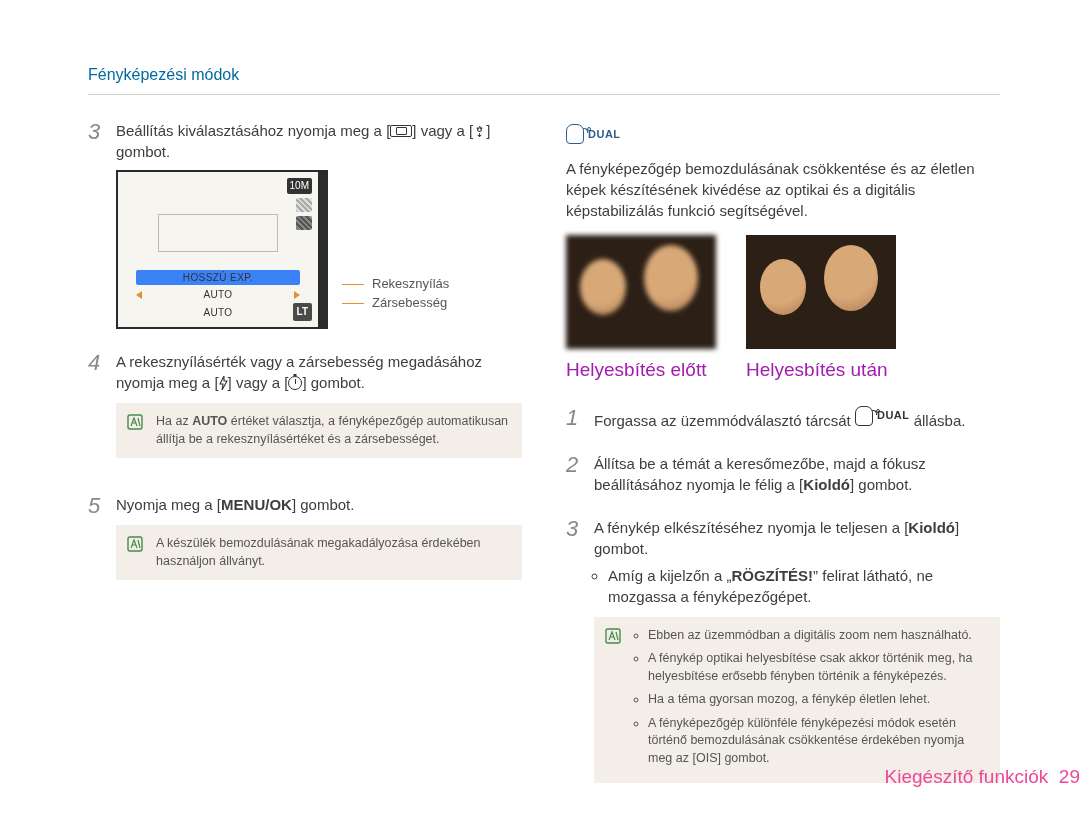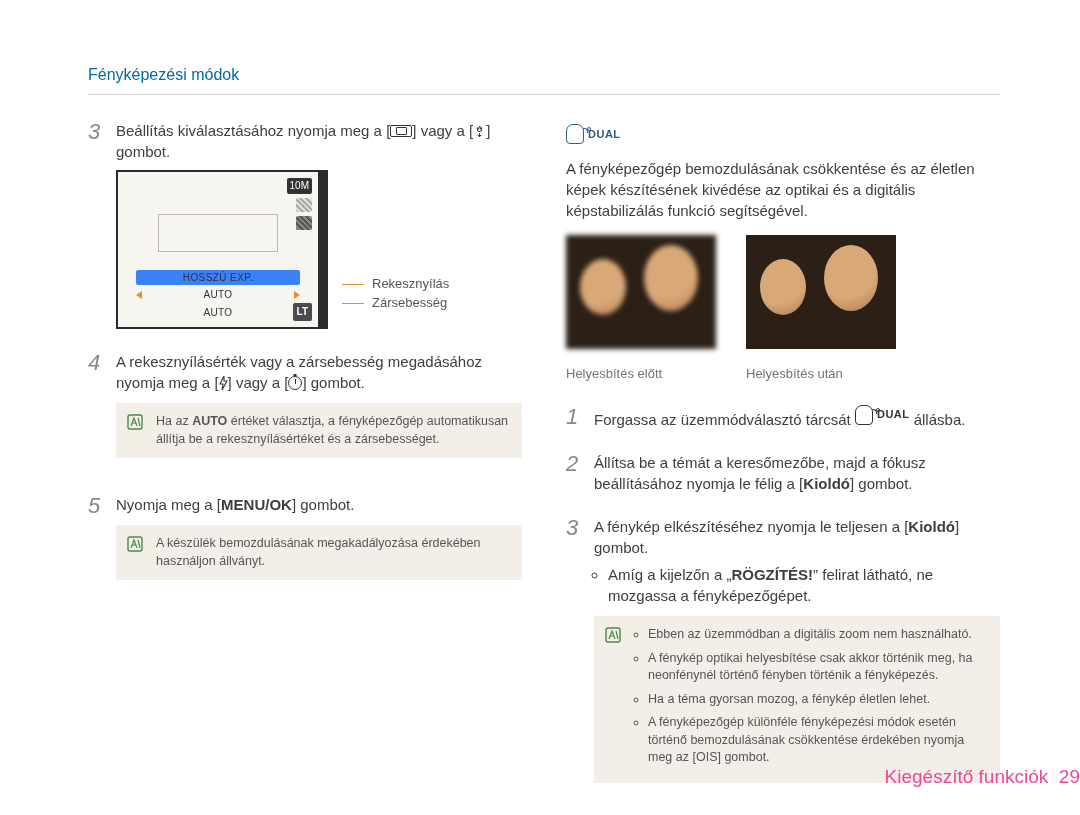--- a/index.html
+++ b/index.html
@@ -186,21 +186,21 @@
     width:150px;height:114px;border-radius:0;
     background:#2b1f16;position:relative;overflow:hidden
   }
   .face{
     position:absolute;border-radius:50%;
     background:radial-gradient(circle at 40% 35%, #d9a877 0 55%, #a97a52 100%)
   }
   .face.a{left:14px;top:24px;width:46px;height:56px}
   .face.b{left:78px;top:10px;width:54px;height:66px}
   .thumb.blur{filter:blur(2.5px)}
-  .cmp-label{font-size:13px;color:#737373;margin-top:16px}
+  .cmp-label{font-size:19px;color:#a21caf;margin-top:8px}
   .footer{
     position:absolute;left:0;right:0;bottom:24px;
     text-align:right;font-size:19px;color:#ec4899
   }
   b{font-weight:bold}
 </style>
 </head>
 <body>
 
 <div class="breadcrumb">Fényképezési módok</div>
@@ -345,21 +345,21 @@
               <span>Amíg a kijelzőn a „</span><b>RÖGZÍTÉS!</b><span>” felirat látható, ne mozgassa a fényképezőgépet.</span>
             </li>
           </ul>
           <div class="note">
             <span class="note-icon"><svg viewBox="0 0 18 18">
                   <rect x="2" y="2" width="14" height="14" rx="2" fill="none" stroke="currentColor" stroke-width="1.4"></rect>
                   <path d="M5 13 L8 5 L11 13 M6 10 H10 M12 5 L14 13" stroke="currentColor" stroke-width="1.2" fill="none"></path>
                 </svg></span>
             <ul>
               <li>Ebben az üzemmódban a digitális zoom nem használható.</li>
-              <li>A fénykép optikai helyesbítése csak akkor történik meg, ha neonfénynél történő fényben történik a fényképezés.</li>
+              <li>A fénykép optikai helyesbítése csak akkor történik meg, ha helyesbítése erősebb fényben történik a fényképezés.</li>
               <li>Ha a téma gyorsan mozog, a fénykép életlen lehet.</li>
               <li>A fényképezőgép különféle fényképezési módok esetén történő bemozdulásának csökkentése érdekében nyomja meg az [OIS] gombot.</li>
             </ul>
           </div>
         </div>
       </li>
     </ol>
   </div>
 </div>
 

